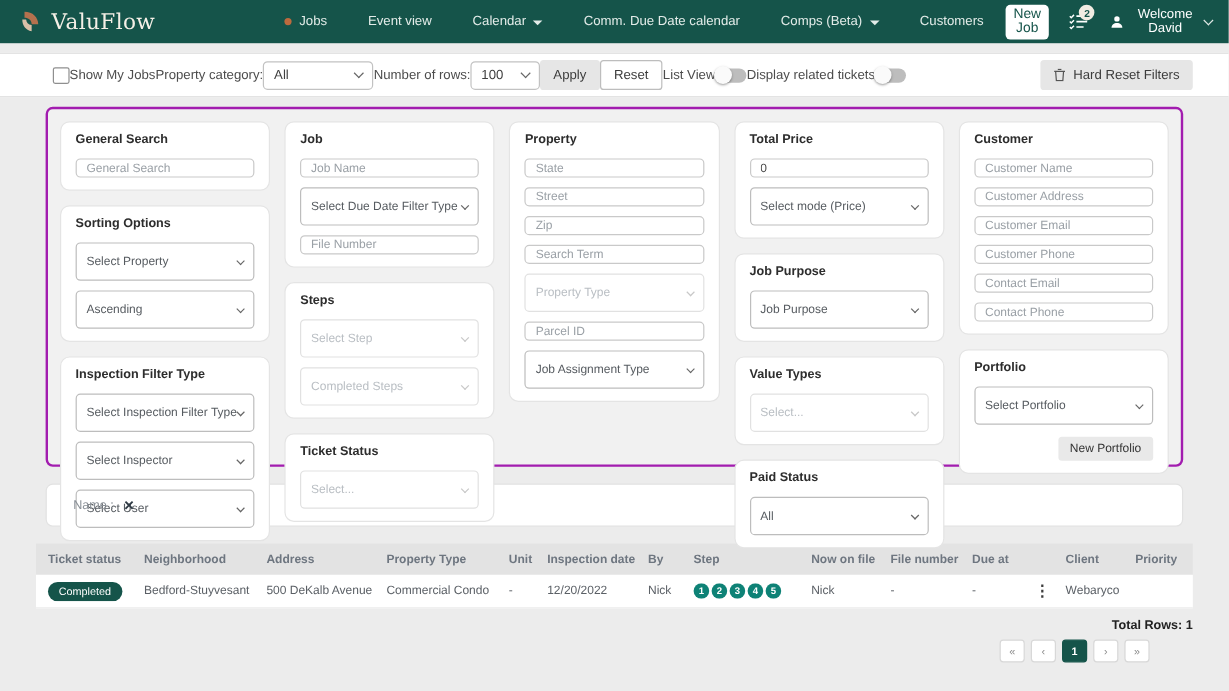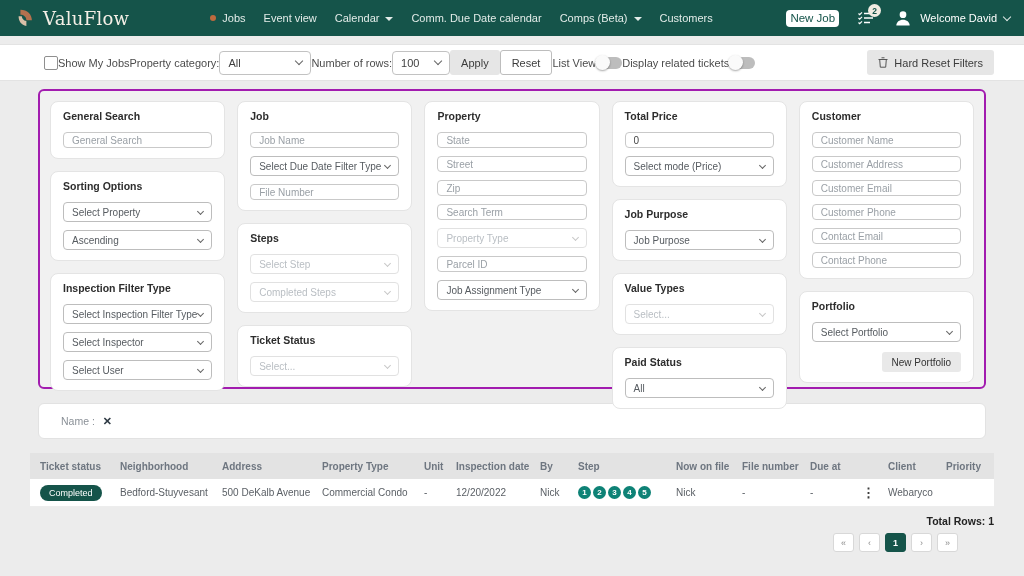--- a/index.html
+++ b/index.html
@@ -3,26 +3,26 @@
 <meta charset="utf-8">
 <style>
   * { box-sizing: border-box; margin: 0; padding: 0; }
   html, body { width: 1024px; height: 576px; overflow: hidden; }
   body { font-family: "Liberation Sans", sans-serif; background: #ececec; color: #333; }
 
   
   .topbar { height: 36px; background: #15544a; display: flex; align-items: center; padding: 0 14px; gap: 18px; }
   .brand { display: flex; align-items: center; gap: 7px; cursor: pointer; }
   .brand-name { font-family: "DejaVu Serif", serif; font-size: 18px; color: #f4efe6; letter-spacing: .3px; }
-  .mainnav { display: flex; align-items: center; gap: 18px; margin-left: 63px; flex: 1; }
+  .mainnav { display: flex; align-items: center; gap: 34px; margin-left: 90px; flex: 1; }
   .nav-item { display: flex; align-items: center; gap: 6px; color: #e3ece9; font-size: 11px; cursor: pointer; white-space: nowrap; }
   .nav-item .dot { width: 6px; height: 6px; border-radius: 50%; background: #bd6a3e; }
   .tri { width: 0; height: 0; border-left: 4px solid transparent; border-right: 4px solid transparent; border-top: 4px solid #e3ece9; margin-top: 1px; }
   .header-right { display: flex; align-items: center; gap: 16px; }
-  .new-job { background: #ffffff; color: #15544a; border: none; border-radius: 4px; height: 17px; padding: 0 4px; font-size: 11.5px; font-family: "Liberation Sans", sans-serif; cursor: pointer; }
+  .new-job { background: #ffffff; color: #15544a; border: none; border-radius: 4px; height: 29px; padding: 0 4px; font-size: 11.5px; font-family: "Liberation Sans", sans-serif; cursor: pointer; }
   .notif { position: relative; width: 22px; height: 22px; display: flex; align-items: center; justify-content: center; cursor: pointer; }
   .badge { position: absolute; top: -3px; right: -4px; min-width: 13px; height: 13px; border-radius: 50%; background: #f1ece2; color: #15544a; font-size: 8.5px; font-weight: bold; display: flex; align-items: center; justify-content: center; }
   .user { display: flex; align-items: center; gap: 7px; color: #ffffff; font-size: 11px; cursor: pointer; text-align: center; }
   .chev { display: inline-block; width: 6px; height: 6px; border-right: 1.5px solid #666; border-bottom: 1.5px solid #666; transform: rotate(45deg); margin-top: -3px; flex: none; }
   .chev.white { border-color: #dfe8e5; }
 
   
   .toolbar { margin-top: 8px; background: #ffffff; border-top: 1px solid #e3e3e3; border-bottom: 1px solid #e3e3e3; height: 37px; display: flex; align-items: center; justify-content: space-between; padding: 0 30px 0 44px; }
   .tb-left { display: flex; align-items: center; }
   .tb-right { display: flex; align-items: center; gap: 8px; }
@@ -35,21 +35,21 @@
   .toggle { width: 26px; height: 12px; background: #bdbdbd; border-radius: 7px; position: relative; cursor: pointer; }
   .toggle .knob { position: absolute; left: -1px; top: -2px; width: 15px; height: 15px; background: #fafafa; border-radius: 50%; box-shadow: 0 1px 2px rgba(0,0,0,.35); }
 
   
   .filter-panel { margin: 8px 38px 0; background: #f1f1f1; border: 2px solid #a21caf; border-radius: 6px; padding: 10px; display: flex; gap: 12px; height: 300px; }
   .fcol { flex: 1; display: flex; flex-direction: column; gap: 12px; }
   .card { background: #ffffff; border: 1px solid #e4e4e4; border-radius: 8px; padding: 8px 12px 10px; display: flex; flex-direction: column; gap: 8px; }
   .card-title { font-size: 10.5px; font-weight: bold; color: #2d2d2d; margin-bottom: 2px; }
   .tin { height: 16px; min-height: 16px; border: 1px solid #c9c9c9; border-radius: 4px; padding: 0 8px; font-size: 10px; color: #444; width: 100%; background: #fff; font-family: "Liberation Sans", sans-serif; }
   .tin::placeholder { color: #9aa0a6; }
-  .sel { height: 20px; min-height: 16px; border: 1px solid #bdbdbd; border-radius: 4px; display: flex; align-items: center; justify-content: space-between; padding: 0 8px; font-size: 10px; color: #565b60; background: #fff; cursor: pointer; }
+  .sel { height: 32px; min-height: 16px; border: 1px solid #bdbdbd; border-radius: 4px; display: flex; align-items: center; justify-content: space-between; padding: 0 8px; font-size: 10px; color: #565b60; background: #fff; cursor: pointer; }
   .sel .chev { width: 5px; height: 5px; margin-top: -2px; }
   .sel.disabled { border-color: #e1e1e1; color: #b9bec3; cursor: default; }
   .sel.disabled .chev { border-color: #c8c8c8; }
   .portfolio-btn-row { display: flex; justify-content: flex-end; margin-top: 2px; }
   .btn-newportfolio { background: #e9e9e9; border: none; border-radius: 3px; height: 20px; padding: 0 10px; font-size: 10px; color: #333; cursor: pointer; font-family: Liberation Sans, sans-serif; }
 
   
   .chipbar { margin: 14px 38px 0; background: #ffffff; border: 1px solid #e2e2e2; border-radius: 6px; height: 36px; display: flex; align-items: center; padding: 0 22px; gap: 8px; }
   .chip-label { font-size: 10.5px; color: #8a9097; }
   .chip-close { font-size: 11px; color: #2f3a44; font-weight: bold; cursor: pointer; }

